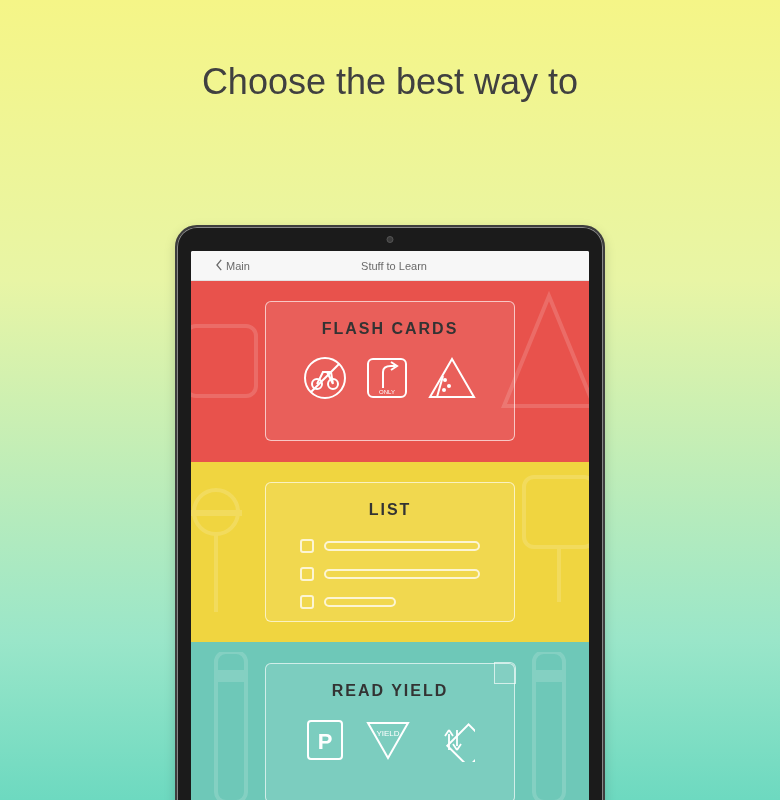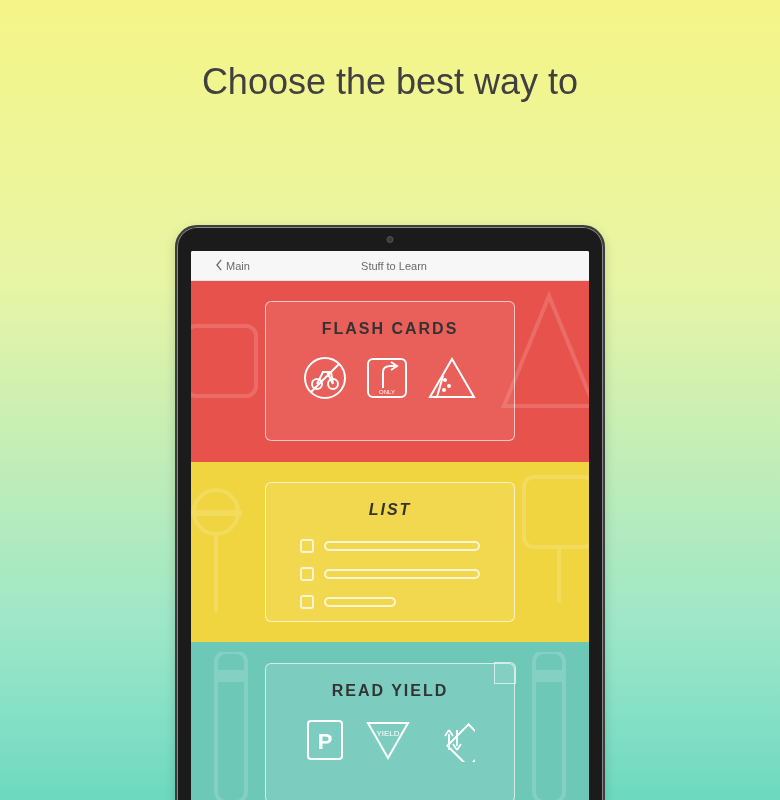--- a/index.html
+++ b/index.html
@@ -64,21 +64,21 @@
   }
   .back svg { width: 9px; height: 12px; margin-right: 2px; }
   .title {
     position: absolute; left: 8px; right: 0; text-align: center;
     pointer-events: none;
   }
   
   .sections { flex: 1; display: flex; flex-direction: column; }
   .section { flex: 1; position: relative; overflow: hidden; display:flex; align-items:center; justify-content:center;}
   .flash { background: #e8524c; }
-  .list  { background: #f0d540; font-style: italic; }
+  .list  { background: #f0d540; }
   .manual{ background: #6ec8b8; }
 
   
   .bg-ill { position:absolute; inset:0; opacity:.15; }
   .bg-ill svg { position:absolute; }
 
   
   .card {
     position: relative;
     width: 250px;

